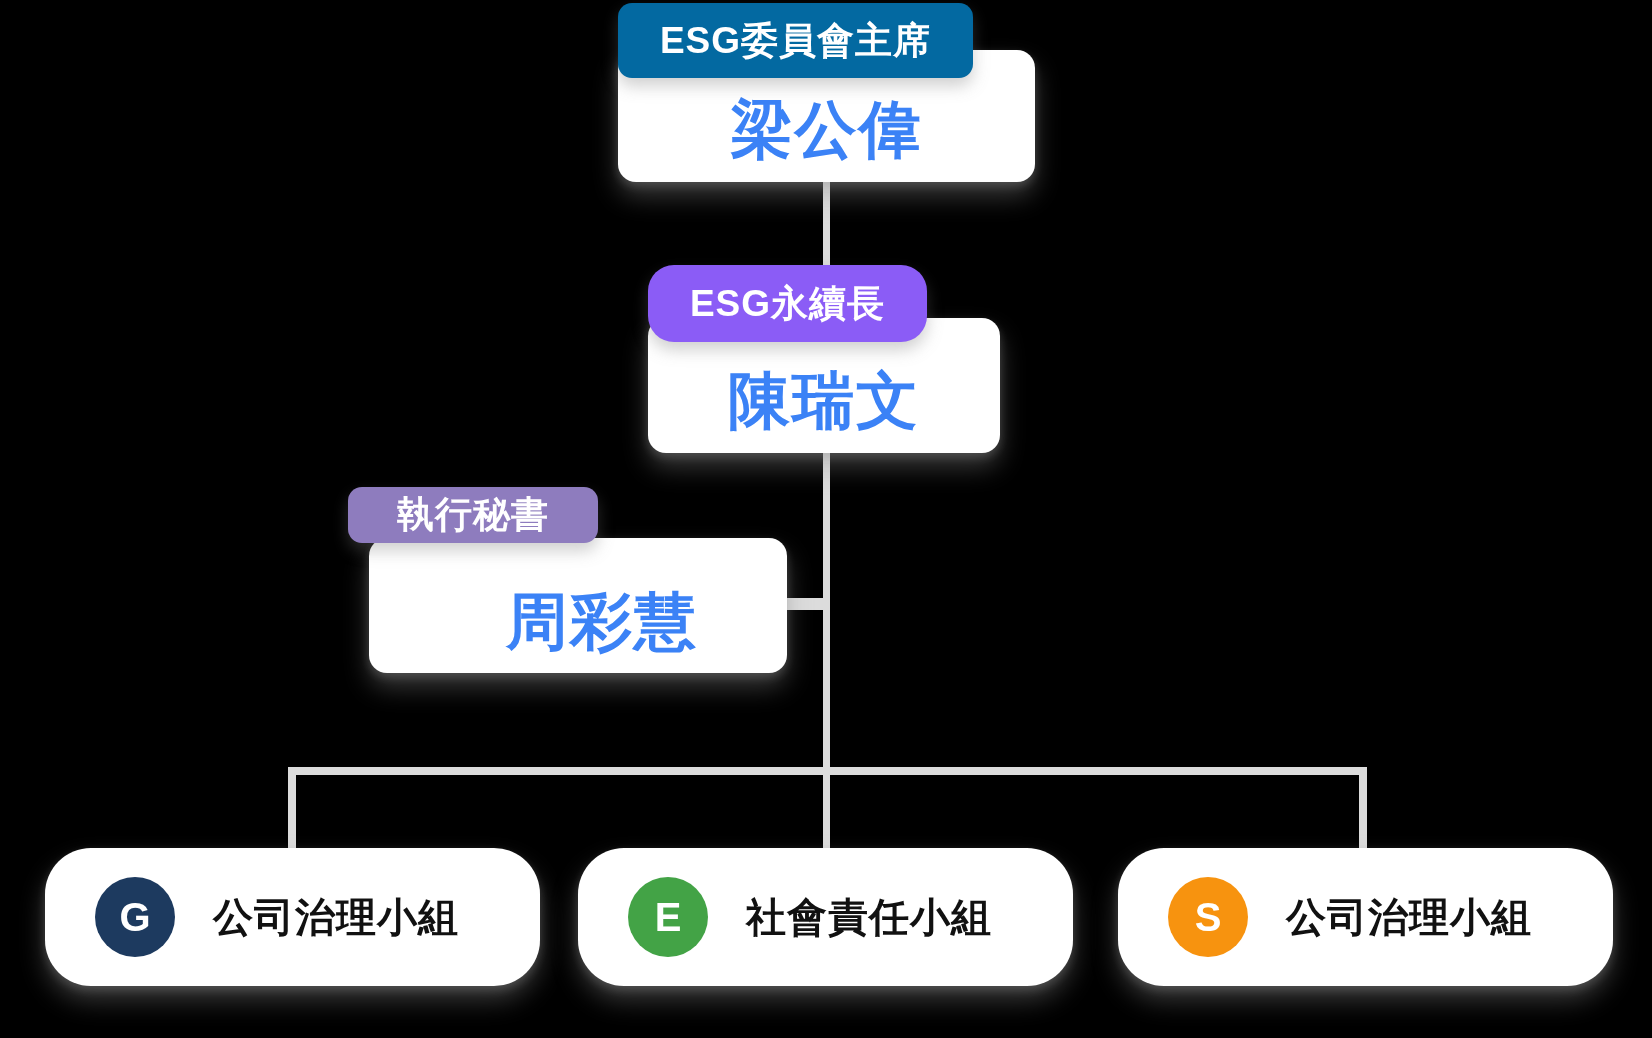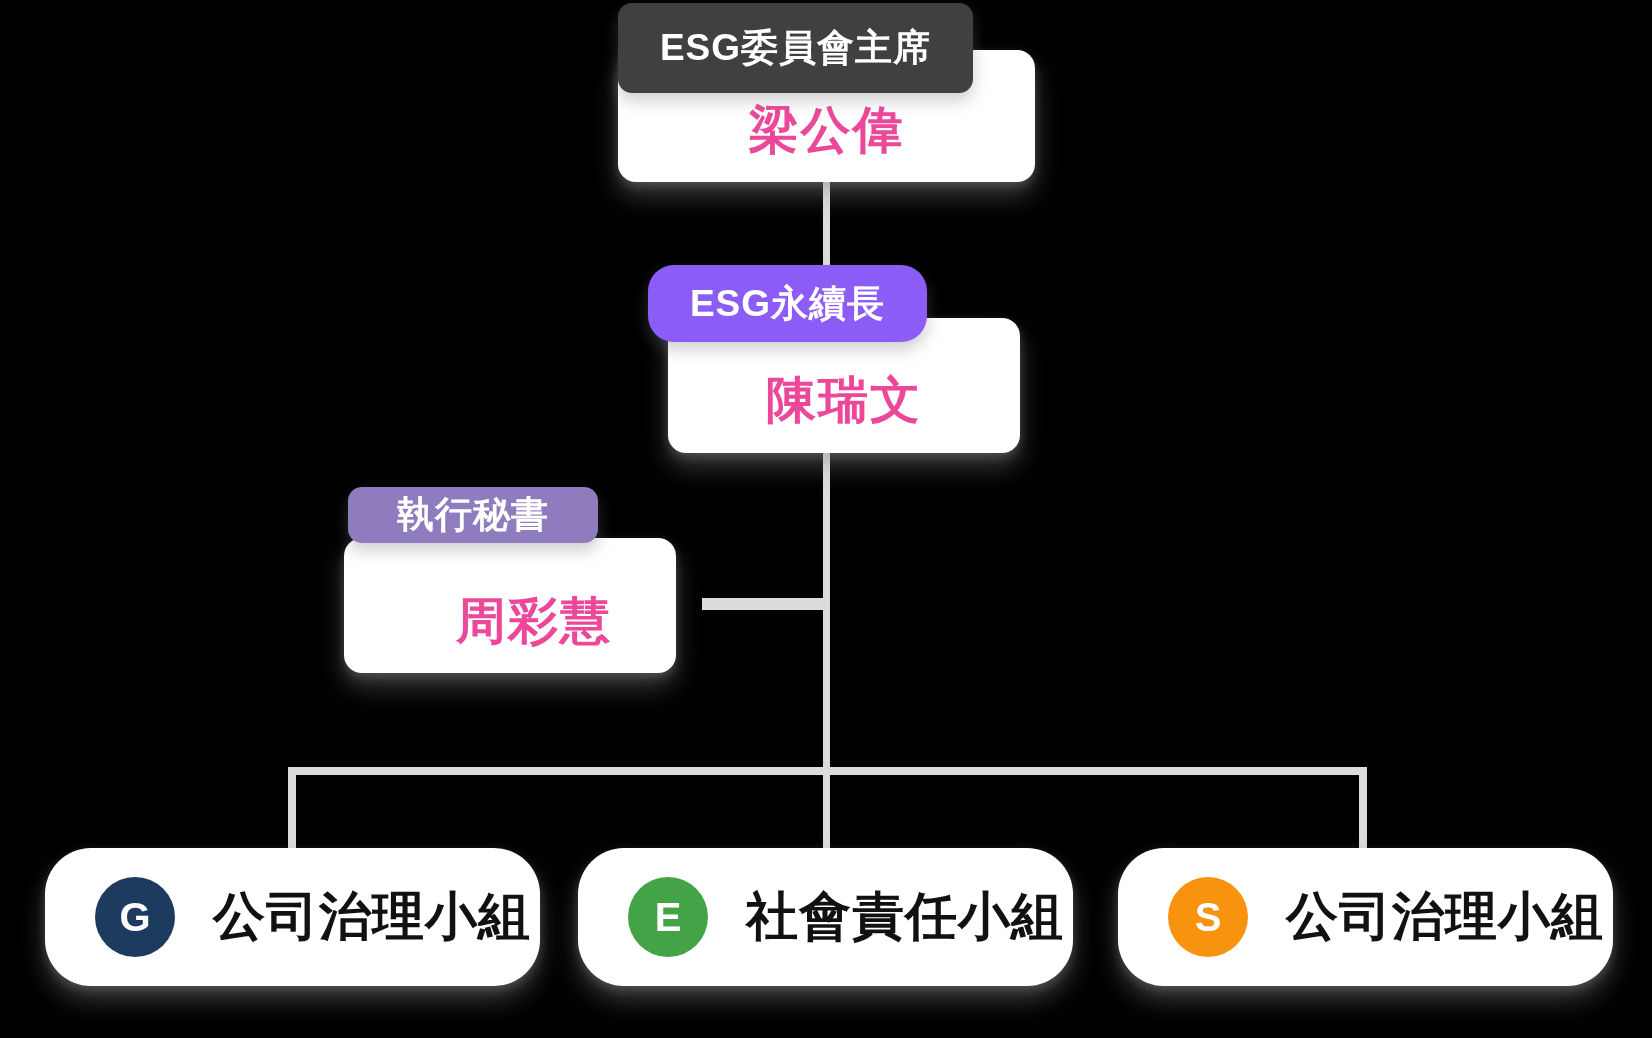--- a/index.html
+++ b/index.html
@@ -37,22 +37,22 @@
     box-shadow: 0 8px 16px rgba(120,120,120,0.35);
   }
   .badge span {
     color: #FFFFFF;
     font-size: 37px;
     font-weight: 700;
     letter-spacing: 1px;
     white-space: nowrap;
   }
   .person-name {
-    color: #ec4899;
-    font-size: 50px;
+    color: #3b82f6;
+    font-size: 62px;
     font-weight: 700;
     letter-spacing: 2px;
     white-space: nowrap;
   }
   .team-box {
     position: absolute;
     top: 848px;
     width: 495px;
     height: 138px;
     background: #FFFFFF;
@@ -73,53 +73,53 @@
     justify-content: center;
   }
   .team-circle span {
     color: #FFFFFF;
     font-size: 40px;
     font-weight: 700;
   }
   .team-label {
     margin-left: 38px;
     color: #111111;
-    font-size: 52px;
+    font-size: 40px;
     font-weight: 700;
     letter-spacing: 1px;
     white-space: nowrap;
   }
 </style>
 </head>
 <body>
 
 <div class="canvas">
 
   <div class="line" style="left: 823px; top: 175px; width: 7px; height: 95px; background-color: rgb(220, 220, 220);"></div>
   <div class="line" style="left: 823px; top: 445px; width: 7px; height: 407px; background-color: rgb(220, 220, 220);"></div>
   <div class="line" style="left: 702px; top: 598px; width: 128px; height: 12px; background-color: rgb(220, 220, 220);"></div>
   <div class="line" style="left: 288px; top: 767px; width: 1079px; height: 8px; background-color: rgb(220, 220, 220);"></div>
   <div class="line" style="left: 288px; top: 767px; width: 8px; height: 85px; background-color: rgb(220, 220, 220);"></div>
   <div class="line" style="left: 1359px; top: 767px; width: 8px; height: 85px; background-color: rgb(220, 220, 220);"></div>
 
   <div class="card" style="left:618px; top:50px; width:417px; height:132px; padding-top:28px; box-sizing:border-box;">
     <span class="person-name">梁公偉</span>
   </div>
-  <div class="badge" style="left: 618px; top: 3px; width: 355px; height: 90px; background-color: #404040;">
+  <div class="badge" style="left: 618px; top: 3px; width: 355px; height: 75px; background-color: #0369a1;">
     <span>ESG委員會主席</span>
   </div>
 
-  <div class="card" style="left:668px; top:318px; width:352px; height:135px; padding-top:30px; box-sizing:border-box;">
+  <div class="card" style="left:648px; top:318px; width:352px; height:135px; padding-top:30px; box-sizing:border-box;">
     <span class="person-name">陳瑞文</span>
   </div>
   <div class="badge" style="left: 648px; top: 265px; width: 279px; height: 77px; background-color: #8b5cf6; border-radius: 26px;">
     <span>ESG永續長</span>
   </div>
 
-  <div class="card" style="left:344px; top:538px; width:332px; height:135px; padding-top:32px; box-sizing:border-box;padding-left:48px;">
+  <div class="card" style="left:369px; top:538px; width:418px; height:135px; padding-top:32px; box-sizing:border-box;padding-left:48px;">
     <span class="person-name">周彩慧</span>
   </div>
   <div class="badge" style="left: 348px; top: 487px; width: 250px; height: 56px; background-color: rgb(142, 124, 190);">
     <span>執行秘書</span>
   </div>
 
   <div class="team-box" style="left:45px;">
     <div class="team-circle" style="background-color: rgb(29, 58, 95);">
       <span>G</span>
     </div>

